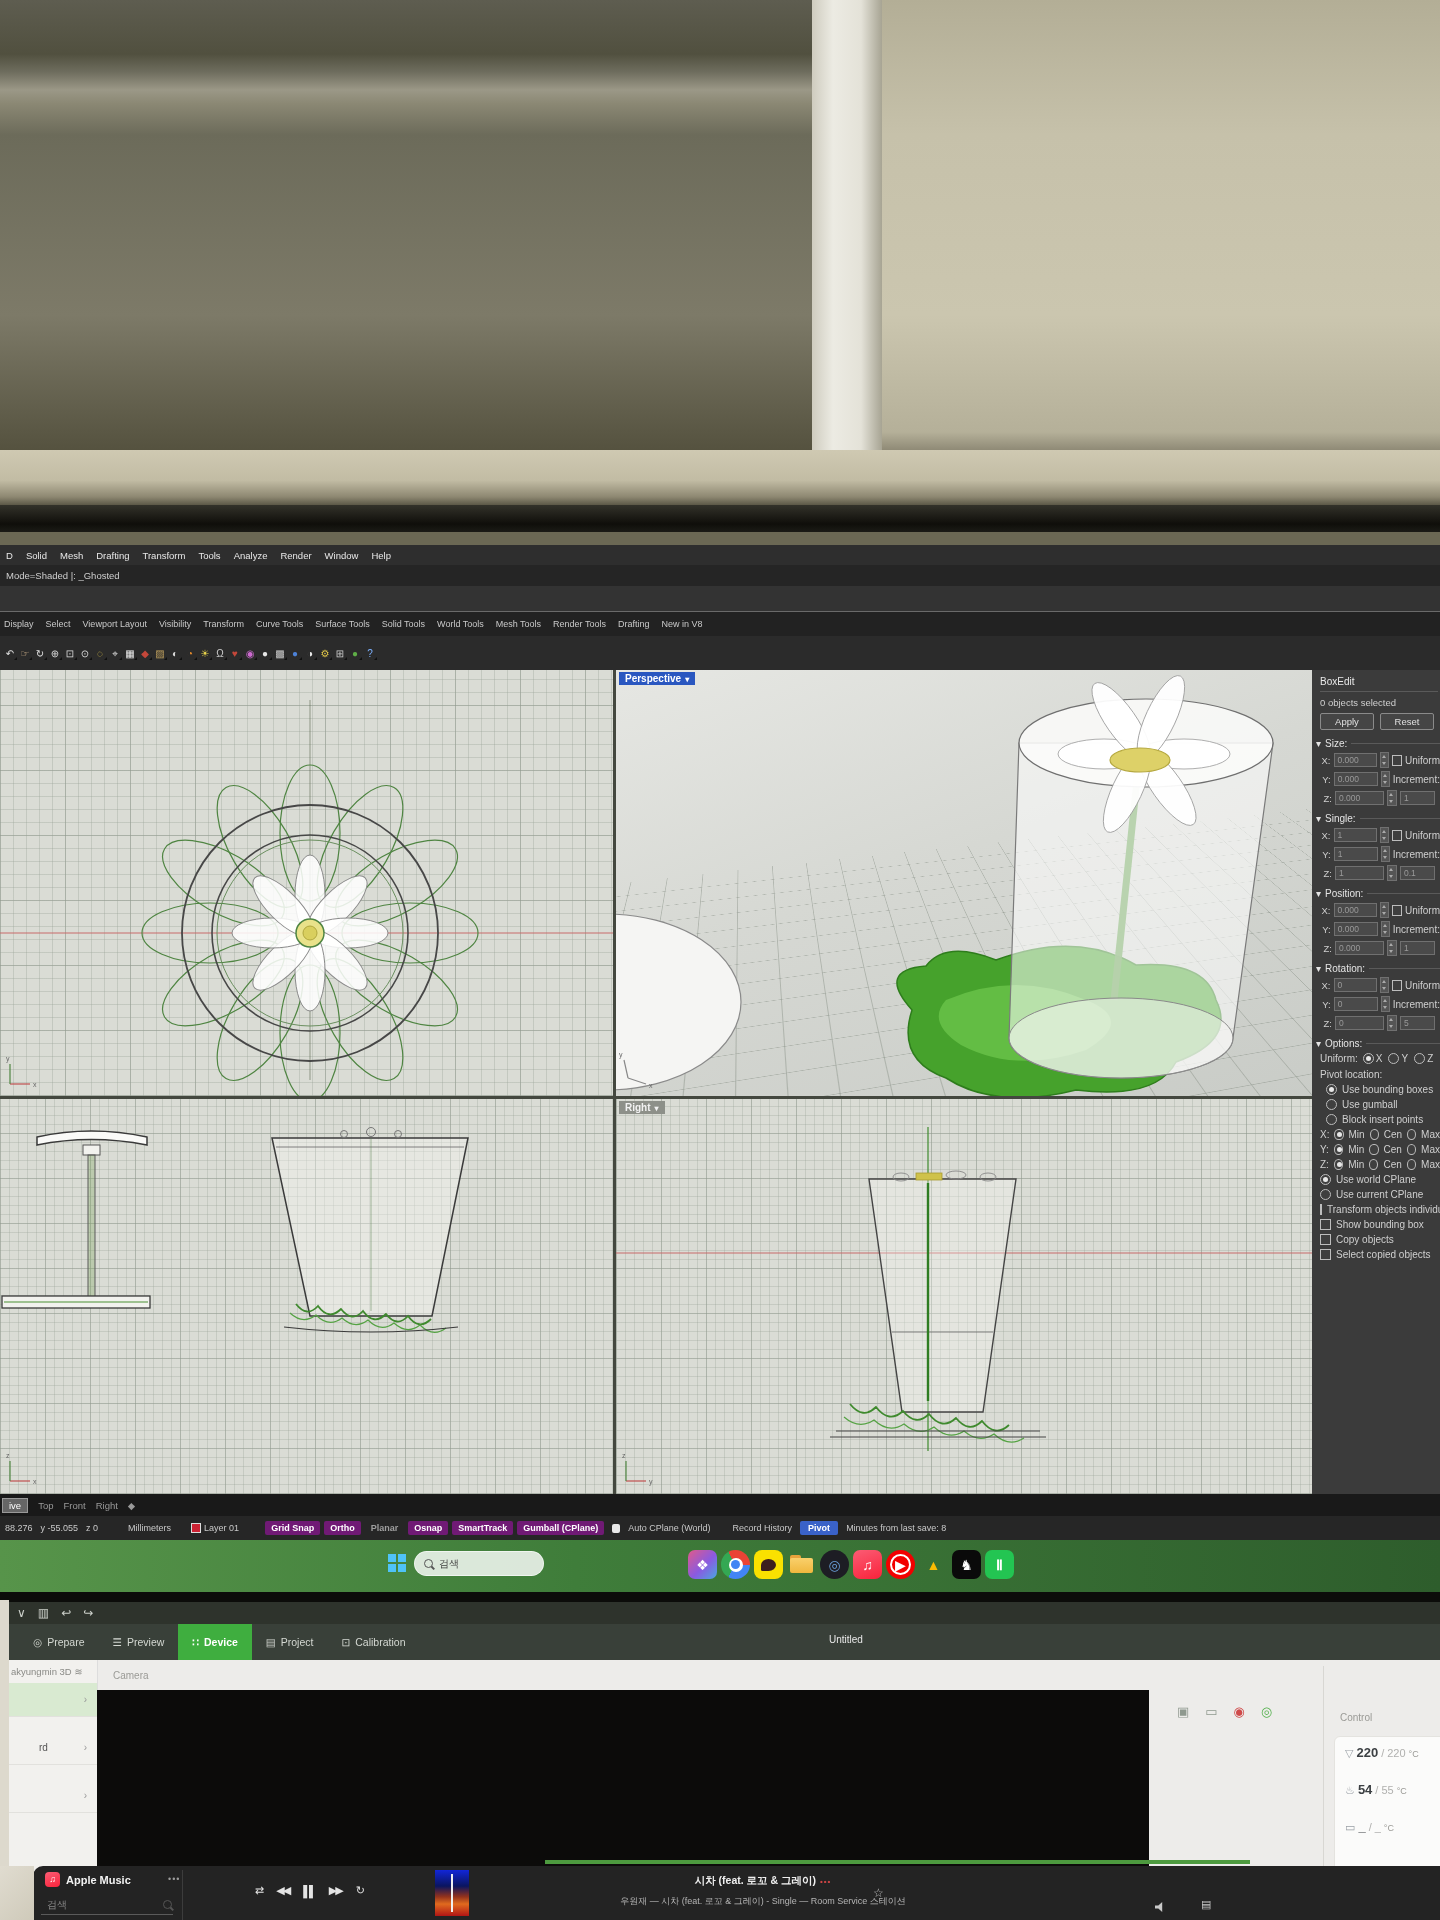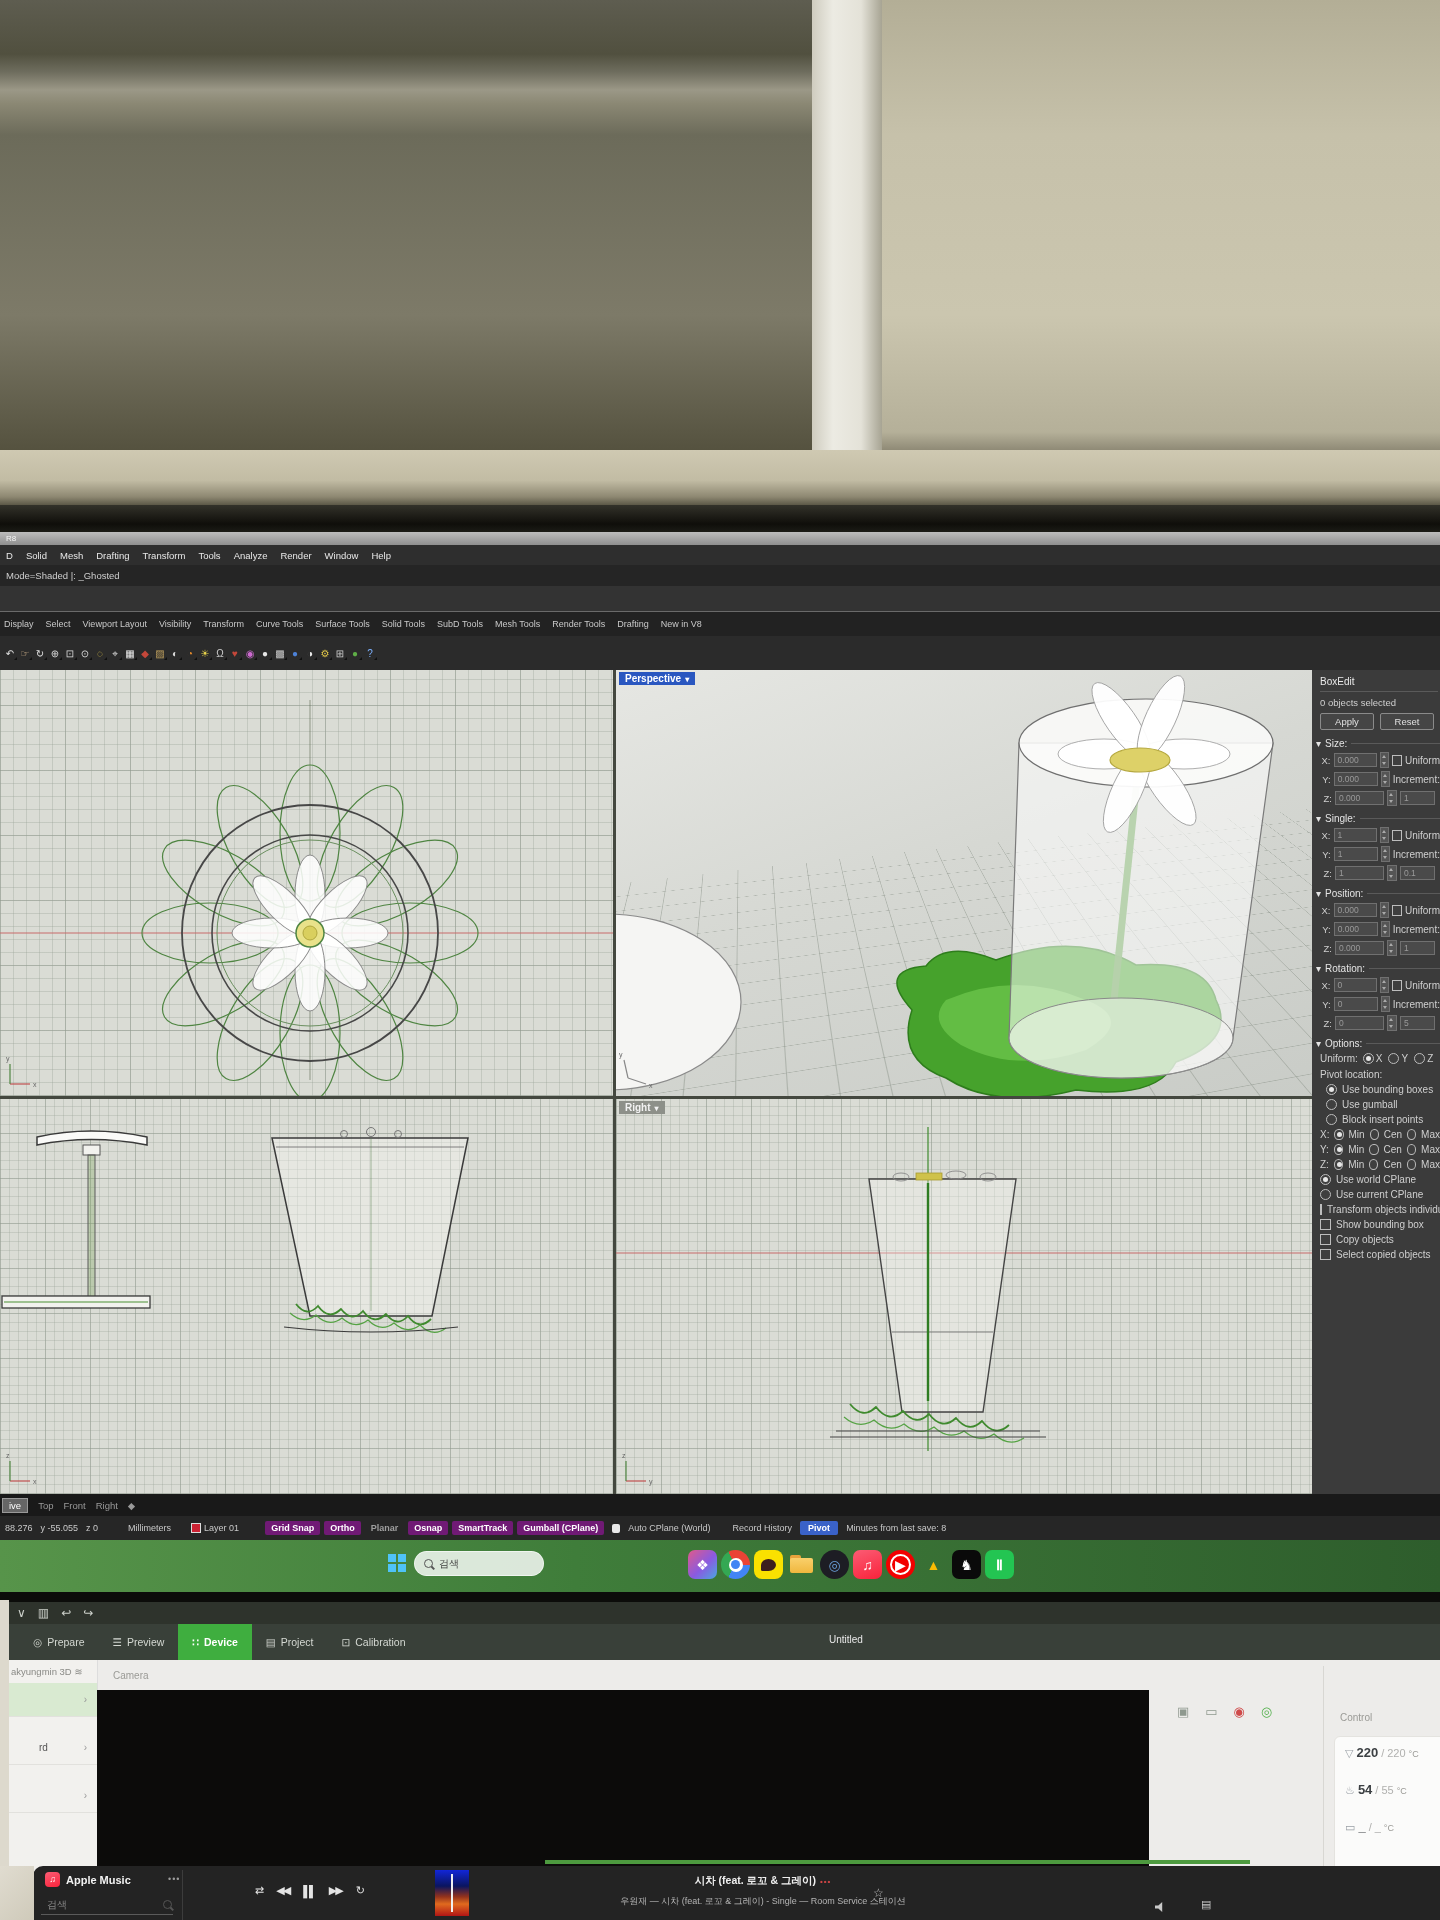--- a/index.html
+++ b/index.html
@@ -152,21 +152,20 @@
 <div id="scene">
 
   <div class="abs ceiling"></div>
   <div class="abs cabinet"></div>
   <div class="abs pole"></div>
   <div class="abs shelfstrip">
     <div class="abs samsung">SAMSUNG</div>
   </div>
   <div class="abs bezeltop"></div>
 
-  <div class="abs r-title">R8</div>
 
   <div class="abs r-menu flex">
 
   <span>D</span>
       <span>Solid</span>
       <span>Mesh</span>
       <span>Drafting</span>
       <span>Transform</span>
       <span>Tools</span>
       <span>Analyze</span>
@@ -183,21 +182,21 @@
   <div class="abs r-tabs flex">
 
   <span>Display</span>
       <span>Select</span>
       <span>Viewport Layout</span>
       <span>Visibility</span>
       <span>Transform</span>
       <span>Curve Tools</span>
       <span>Surface Tools</span>
       <span>Solid Tools</span>
-      <span>SubD Tools</span>
+      <span>World Tools</span>
       <span>Mesh Tools</span>
       <span>Render Tools</span>
       <span>Drafting</span>
       <span>New in V8</span>
     </div>
 
   <div class="abs r-icons flex">
 
   <span class="ric" style="color: rgb(224, 224, 224);">↶</span>
       <span class="ric" style="color: rgb(216, 184, 144);">☞</span>

